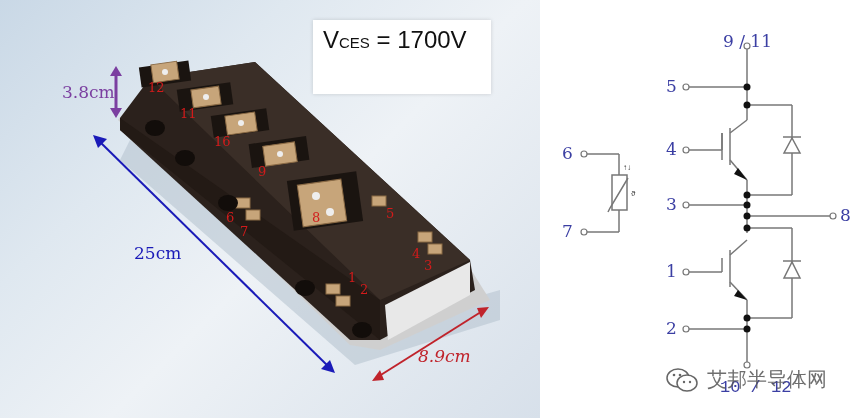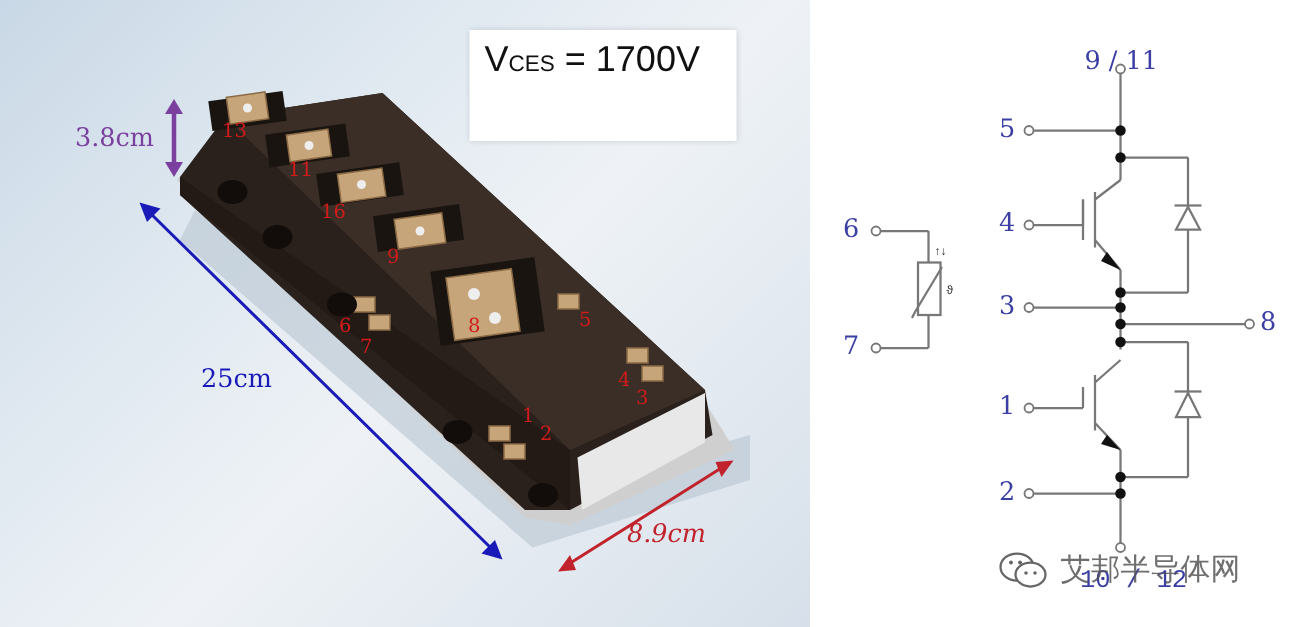--- a/index.html
+++ b/index.html
@@ -89,26 +89,26 @@
       <line x1="376" y1="378" x2="484" y2="310"></line>
       <polygon points="372,381 380,370 384,380" stroke="none"></polygon>
       <polygon points="489,307 481,318 477,308" stroke="none"></polygon>
     </g>
   </svg>
 
   <div class="spec-box">
     <div class="spec-line"><span>V</span><span class="sub">CES</span><span> = 1700V</span></div>
   </div>
 
-  <div class="dim-label" style="left:50px; top:82px; color:#7b3fa0;text-align:center;">3.8cm</div>
+  <div class="dim-label" style="left:62px; top:82px; color:#7b3fa0;text-align:center;">3.8cm</div>
   <div class="dim-label" style="left:134px; top:243px; color:#1a1ab8;">25cm</div>
   <div class="dim-label" style="left:418px; top:346px; color:#c0232b;font-style:italic;">8.9cm</div>
 
-  <div class="pin-label" style="left:148px; top:80px;">13</div>
-  <div class="pin-label" style="left:180px; top:106px;margin-left:12px;">11</div>
+  <div class="pin-label" style="left:148px; top:80px;">12</div>
+  <div class="pin-label" style="left:180px; top:106px;">11</div>
   <div class="pin-label" style="left:214px; top:134px;">16</div>
   <div class="pin-label" style="left:258px; top:164px;">9</div>
   <div class="pin-label" style="left:312px; top:210px;">8</div>
   <div class="pin-label" style="left:386px; top:206px;">5</div>
   <div class="pin-label" style="left:226px; top:210px;">6</div>
   <div class="pin-label" style="left:240px; top:224px;">7</div>
   <div class="pin-label" style="left:412px; top:246px;">4</div>
   <div class="pin-label" style="left:424px; top:258px;">3</div>
   <div class="pin-label" style="left:348px; top:270px;">1</div>
   <div class="pin-label" style="left:360px; top:282px;">2</div>

